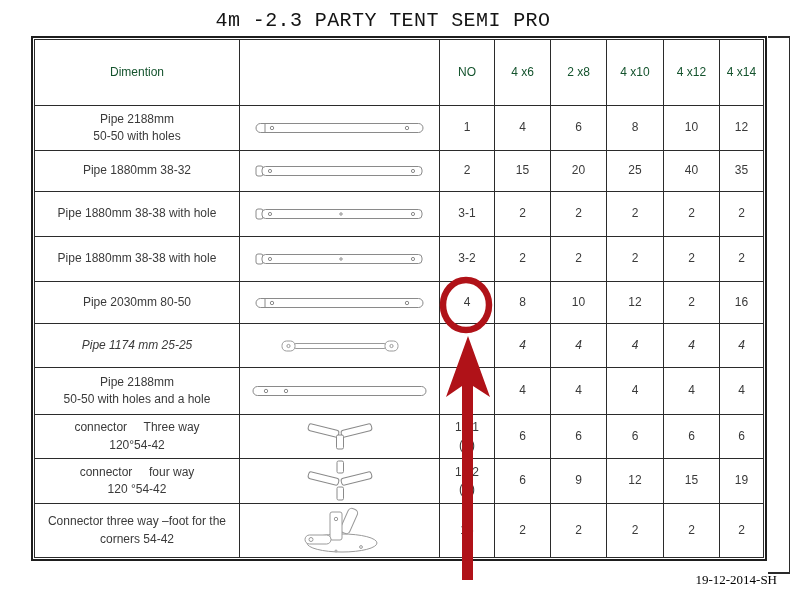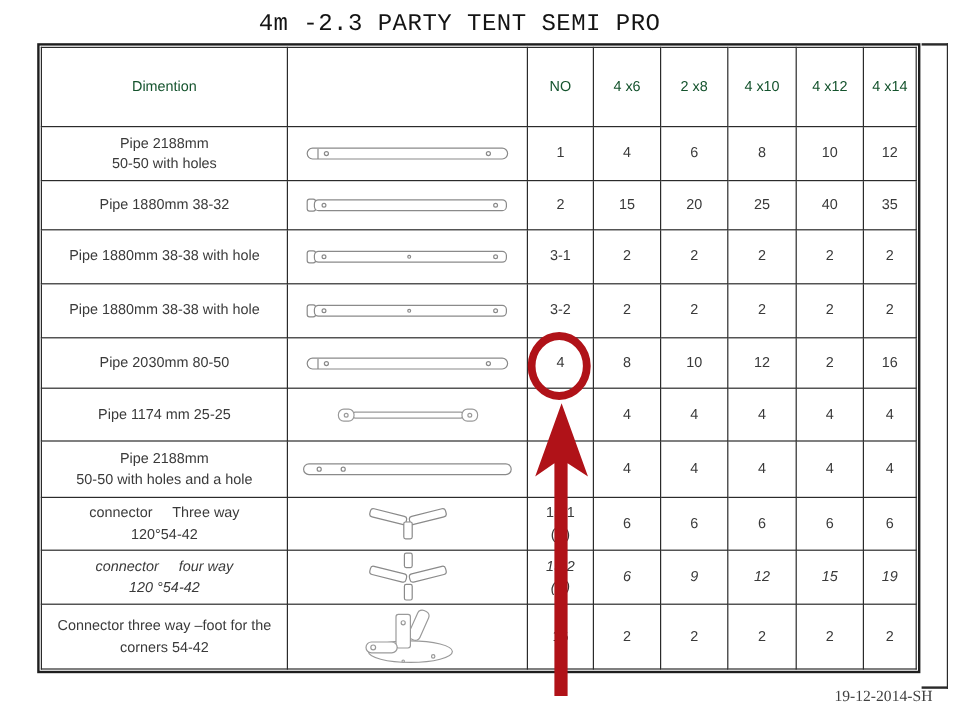--- a/index.html
+++ b/index.html
@@ -11,21 +11,21 @@
          border-top:2px solid #2a2a2a;border-right:1px solid #2a2a2a;border-bottom:2px solid #2a2a2a;}
   .table-frame{position:absolute;left:31px;top:36px;border:2px solid #1e1e1e;background:#fff;padding:1px;}
   table.parts{border-collapse:collapse;table-layout:fixed;}
   .parts th,.parts td{border:1px solid #2b2b2b;padding:0 3px;text-align:center;vertical-align:middle;
          font-weight:400;font-size:12px;color:#3a3a3a;white-space:pre-wrap;line-height:1.45;}
   .parts th{font-size:12px;color:#14532d;}
   .val-cell,.no-cell{font-size:11.5px;color:#333;line-height:1.25;}
   .icon-cell svg{display:block;margin:0 auto;}
   .annotation{position:absolute;left:0;top:0;pointer-events:none;}
   .footer-note{position:absolute;top:572px;right:23px;font-family:"Liberation Serif",serif;
-         font-size:13px;color:#404040;}
+         font-size:13px;color:#000000;}
 </style>
 </head>
 <body>
 
 <div class="page">
 
   <div class="title">4m -2.3 PARTY TENT SEMI PRO</div>
 
   <div class="sheet-frame"></div>
 
@@ -135,21 +135,21 @@
                   <circle cx="152" cy="8" r="1.7"></circle>
                 </g>
               </svg></td>
             <td class="no-cell">4</td>
             <td class="val-cell">8</td>
             <td class="val-cell">10</td>
             <td class="val-cell">12</td>
             <td class="val-cell">2</td>
             <td class="val-cell">16</td>
           </tr>
-          <tr style="height: 44px;">
+          <tr style="height: 44px; font-style: italic;">
             <td class="dim-cell">Pipe 1174 mm 25-25</td>
             <td class="icon-cell"><svg width="118" height="14" viewBox="0 0 118 14">
                 <g fill="#fff" stroke="#9a9a9a" stroke-width="1">
                   <rect x="13" y="4.5" width="92" height="5" rx="2"></rect>
                   <rect x="1" y="2" width="13" height="10" rx="4.5"></rect>
                   <rect x="104" y="2" width="13" height="10" rx="4.5"></rect>
                   <circle cx="7.5" cy="7" r="1.6"></circle>
                   <circle cx="110.5" cy="7" r="1.6"></circle>
                 </g>
               </svg></td>
@@ -188,21 +188,21 @@
                 </g>
               </svg></td>
             <td class="no-cell">15-1
 (A)</td>
             <td class="val-cell">6</td>
             <td class="val-cell">6</td>
             <td class="val-cell">6</td>
             <td class="val-cell">6</td>
             <td class="val-cell">6</td>
           </tr>
-          <tr style="height: 45px; font-style: italic;">
+          <tr style="height: 45px;">
             <td class="dim-cell">connector     four way
 120 °54-42</td>
             <td class="icon-cell"><svg width="66" height="42" viewBox="0 0 66 42">
                 <g fill="#fff" stroke="#8a8a8a" stroke-width="1">
                   <rect x="30" y="1" width="6.5" height="12" rx="1.5"></rect>
                   <rect x="1" y="15" width="31" height="7" rx="2.5" transform="rotate(14 16.5 18.5)"></rect>
                   <rect x="34" y="15" width="31" height="7" rx="2.5" transform="rotate(-14 49.5 18.5)"></rect>
                   <rect x="30" y="27" width="6.5" height="13" rx="1.5"></rect>
                 </g>
               </svg></td>

